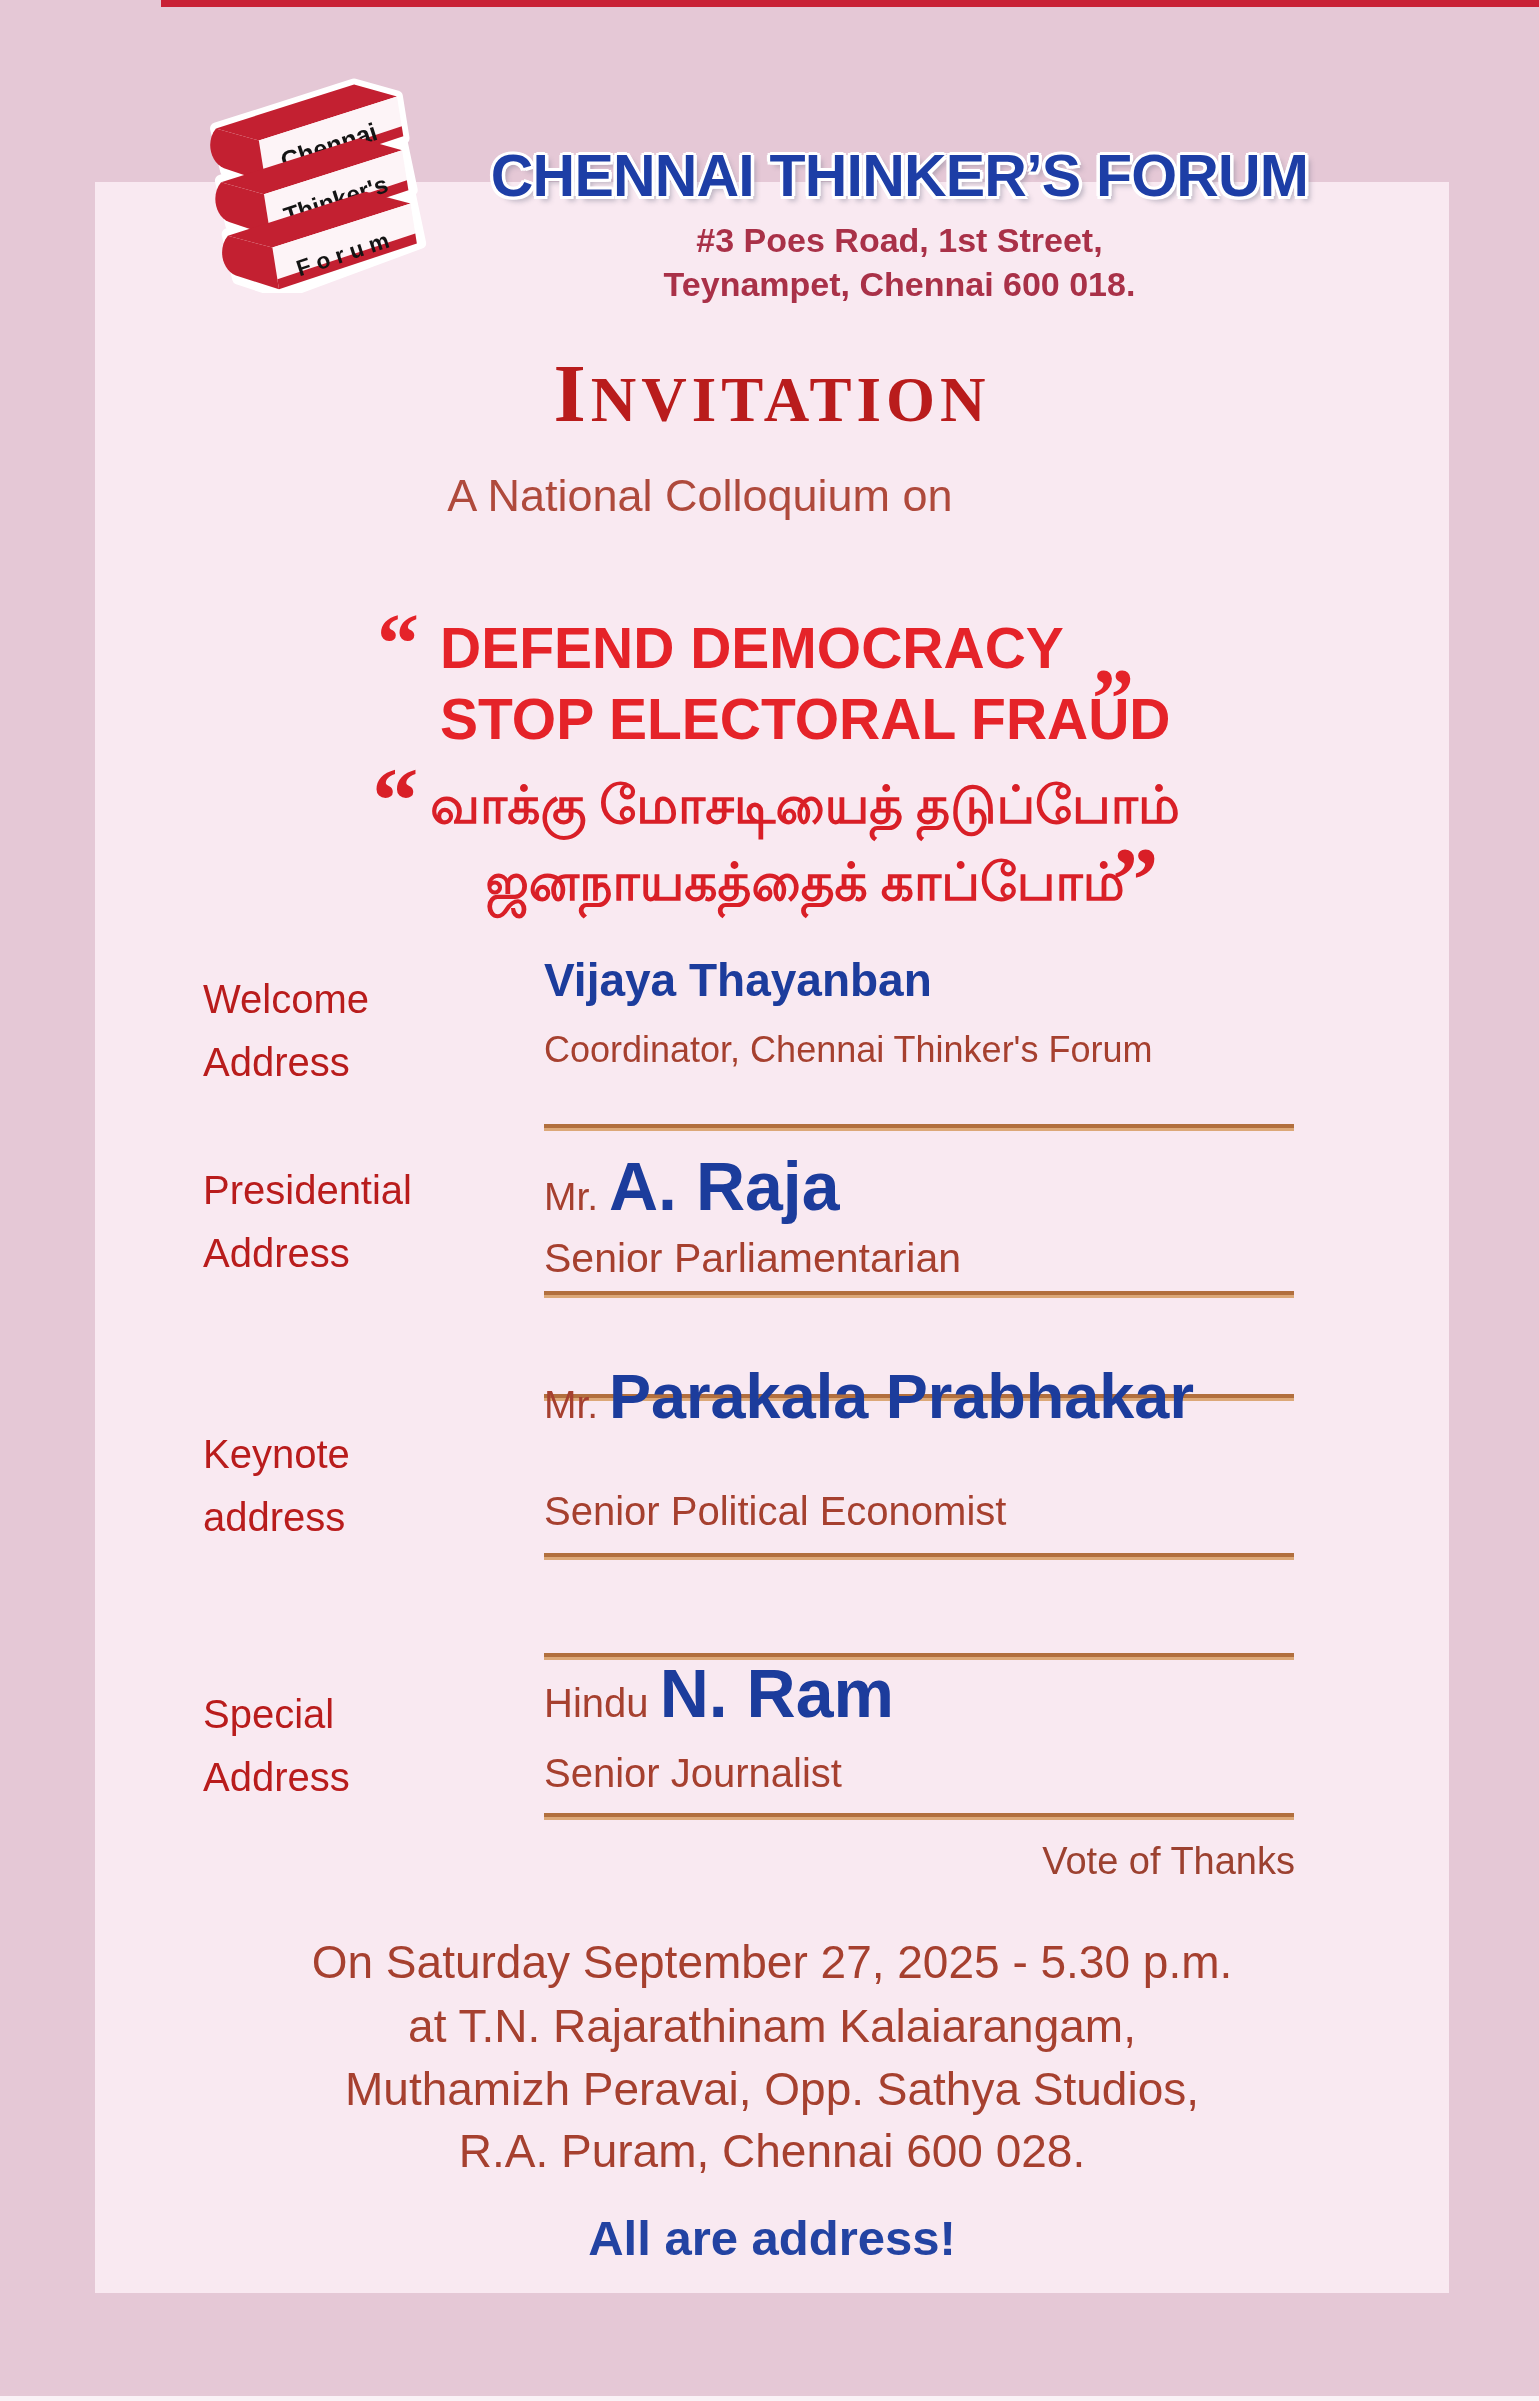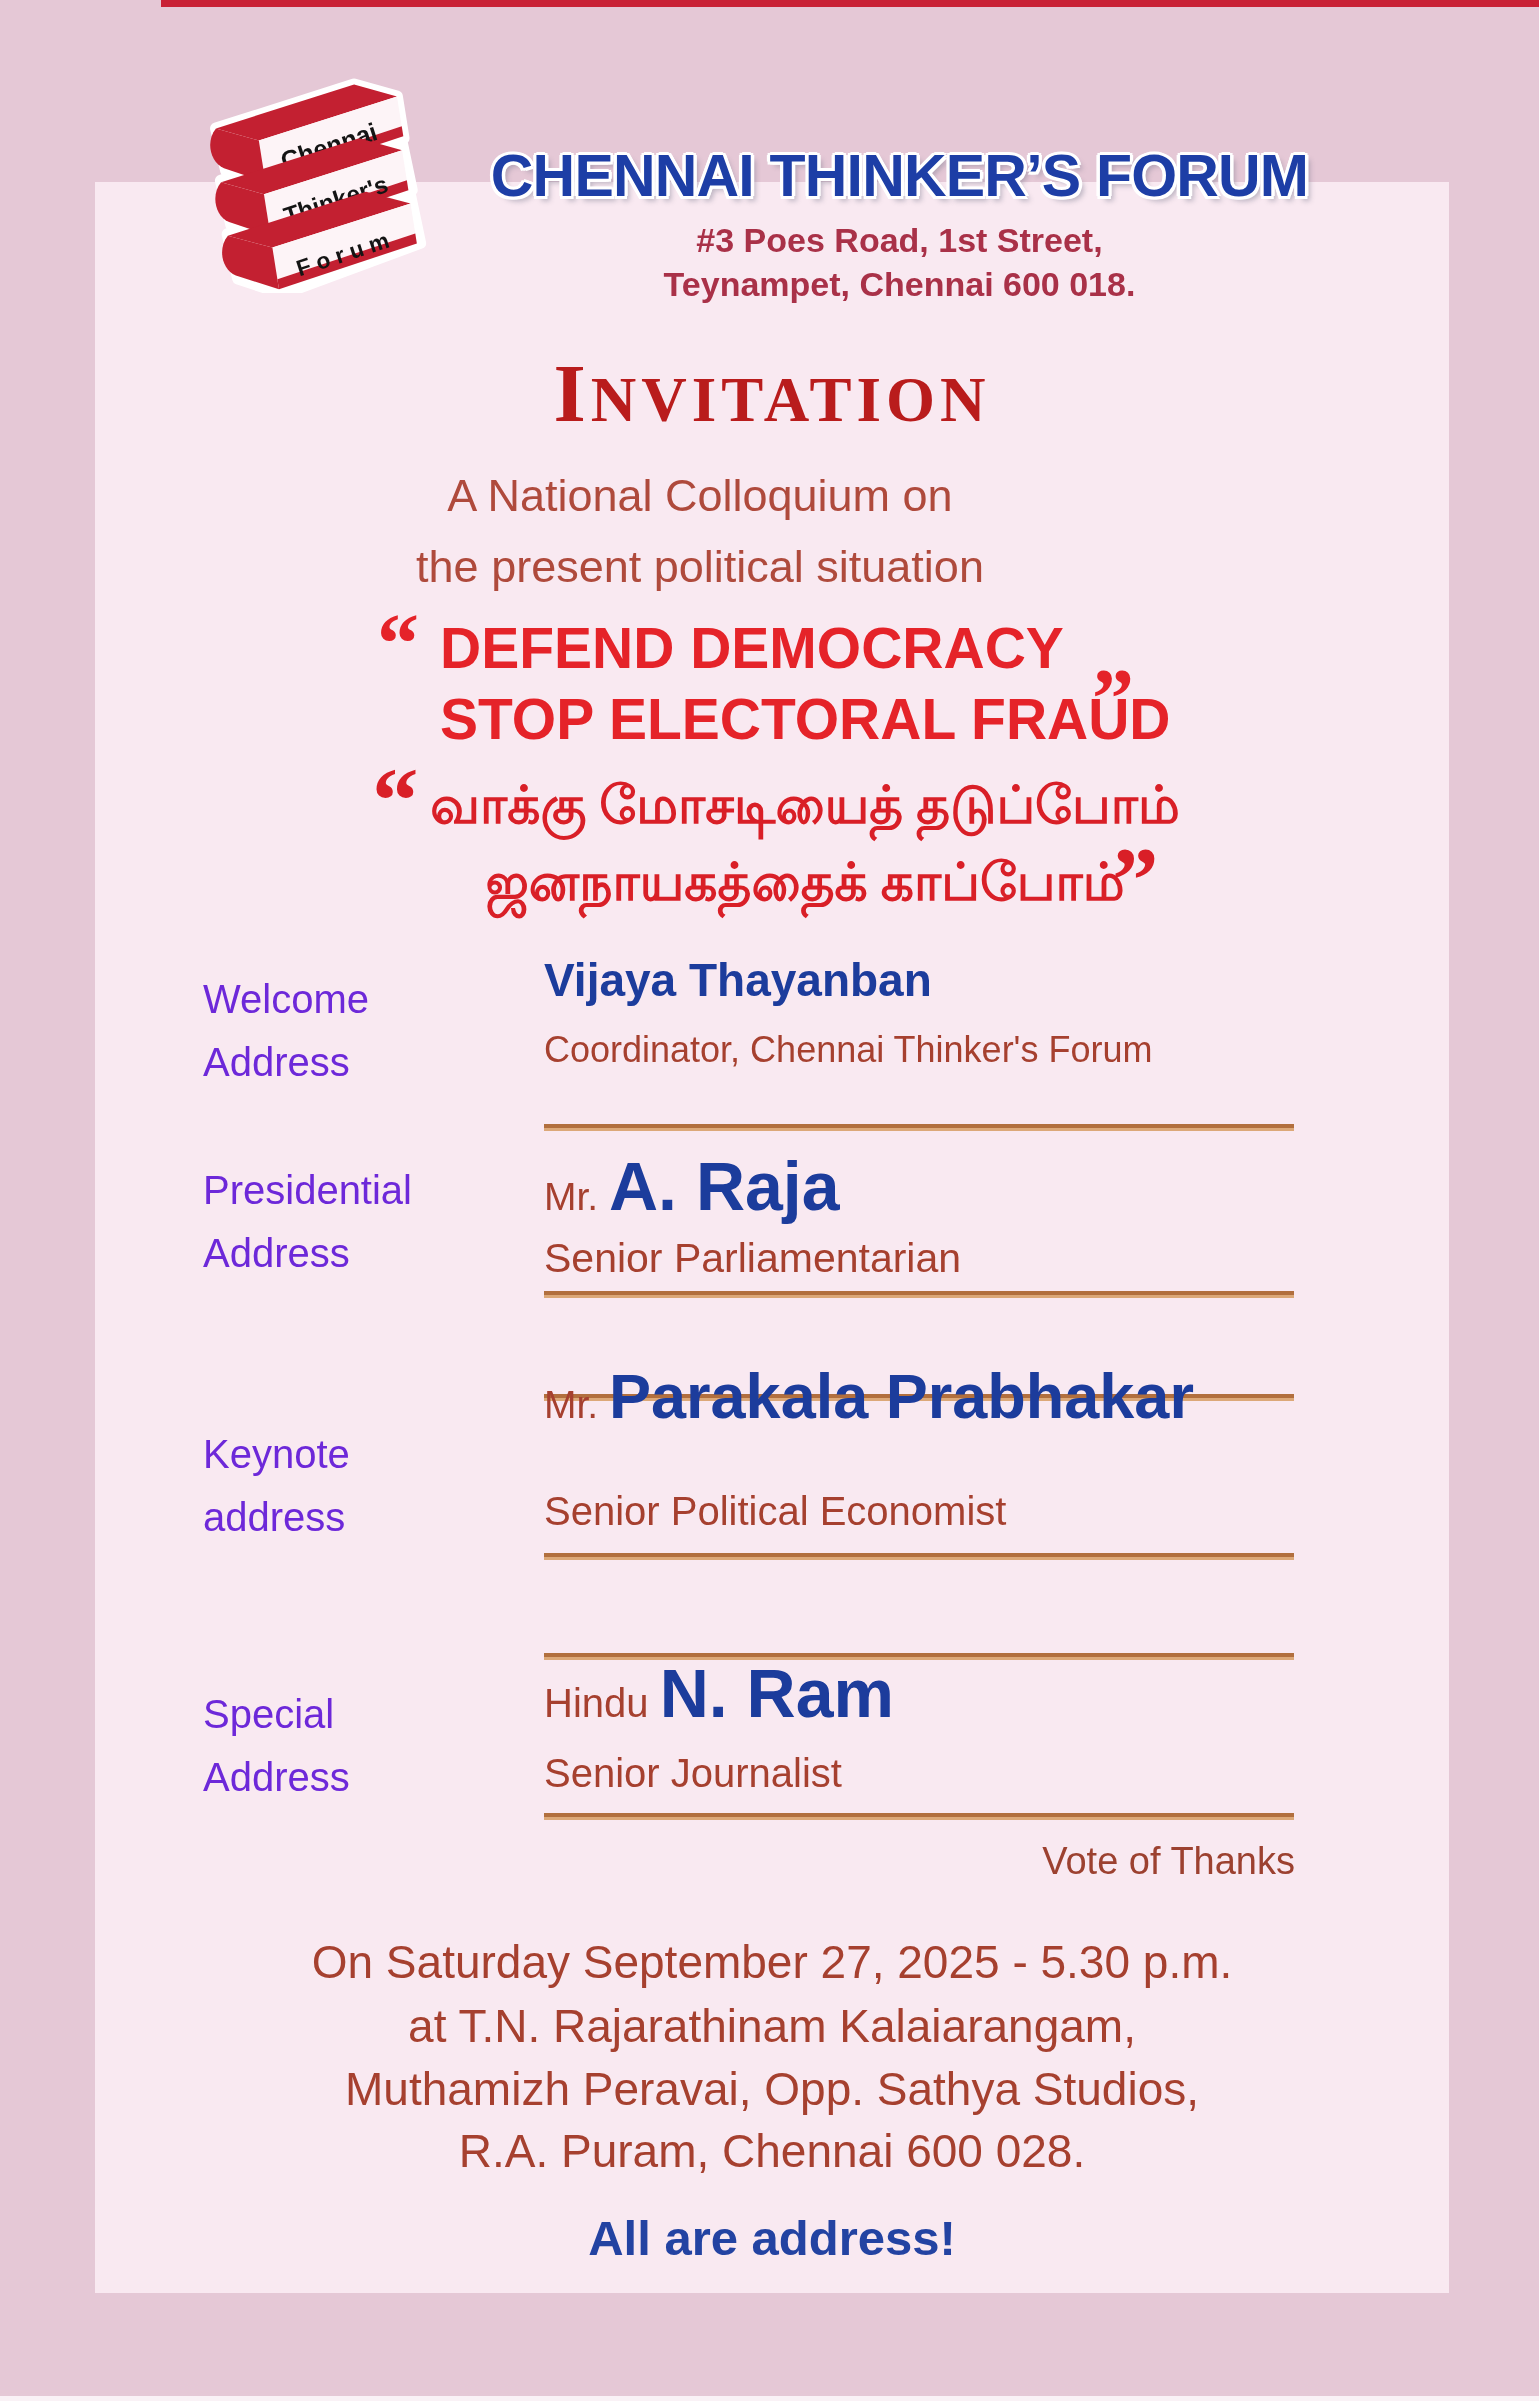--- a/index.html
+++ b/index.html
@@ -27,21 +27,21 @@
   .slogan-en{left:440px;width:760px;color:#e52329;font-weight:bold;font-size:57px;line-height:70px;}
   .slogan-en-1{top:613px;} .slogan-en-2{top:684px;}
   .q-close-en{left:1092px;top:657px;font-size:84px;color:#e52329;}
   
   .q-open-ta{left:372px;top:754px;font-size:93px;color:#d91f27;}
   .slogan-ta{left:95px;width:1420px;text-align:center;color:#d91f27;font-weight:bold;
     font-family:"Liberation Serif",serif;font-size:52px;}
   .slogan-ta-1{top:776px;} .slogan-ta-2{top:853px;}
   .q-close-ta{left:1112px;top:833px;font-size:93px;color:#d91f27;}
   
-  .sess-label{left:203px;width:321px;font-size:40px;line-height:63px;color:#6d28d9;}
+  .sess-label{left:203px;width:321px;font-size:40px;line-height:63px;color:#b91c1c;}
   .sess-name{left:544px;width:803px;color:#1c3c9c;font-weight:bold;}
   .name-prefix{font-weight:normal;color:#a6402f;}
   .sess-role{left:544px;width:803px;color:#a6402f;}
   .lbl-r1{top:968px;} .name-r1{top:953px;font-size:46px;} .role-r1{top:1029px;font-size:36px;}
   .lbl-r2{top:1159px;} .name-r2{top:1147px;font-size:68px;} .role-r2{top:1235px;font-size:41px;}
   .pre-r2{font-size:39px;}
   .lbl-r3{top:1423px;} .name-r3{top:1360px;font-size:63px;} .role-r3{top:1489px;font-size:40px;}
   .pre-r3{font-size:39px;}
   .lbl-r4{top:1683px;} .name-r4{top:1654px;font-size:68px;} .role-r4{top:1751px;font-size:40px;}
   .pre-r4{font-size:40px;}
@@ -101,21 +101,20 @@
       </g>
     </g>
   </svg>
 
   <div class="abs brand-title">CHENNAI THINKER’S FORUM</div>
   <div class="abs brand-addr addr1">#3 Poes Road, 1st Street,</div>
   <div class="abs brand-addr addr2">Teynampet, Chennai 600 018.</div>
 
   <div class="abs invitation"><span class="bigI">I</span><span>NVITATION</span></div>
   <div class="abs subtitle sub1">A National Colloquium on</div>
-  <div class="abs subtitle sub2">the present political situation</div>
 
   <div class="abs quote-mark q-open-en">“</div>
   <div class="abs slogan-en slogan-en-1">DEFEND DEMOCRACY</div>
   <div class="abs slogan-en slogan-en-2">STOP ELECTORAL FRAUD</div>
   <div class="abs quote-mark q-close-en">”</div>
 
   <div class="abs quote-mark q-open-ta">“</div>
   <div class="abs slogan-ta slogan-ta-1">வாக்கு மோசடியைத் தடுப்போம்</div>
   <div class="abs slogan-ta slogan-ta-2">ஜனநாயகத்தைக் காப்போம்</div>
   <div class="abs quote-mark q-close-ta">”</div>

